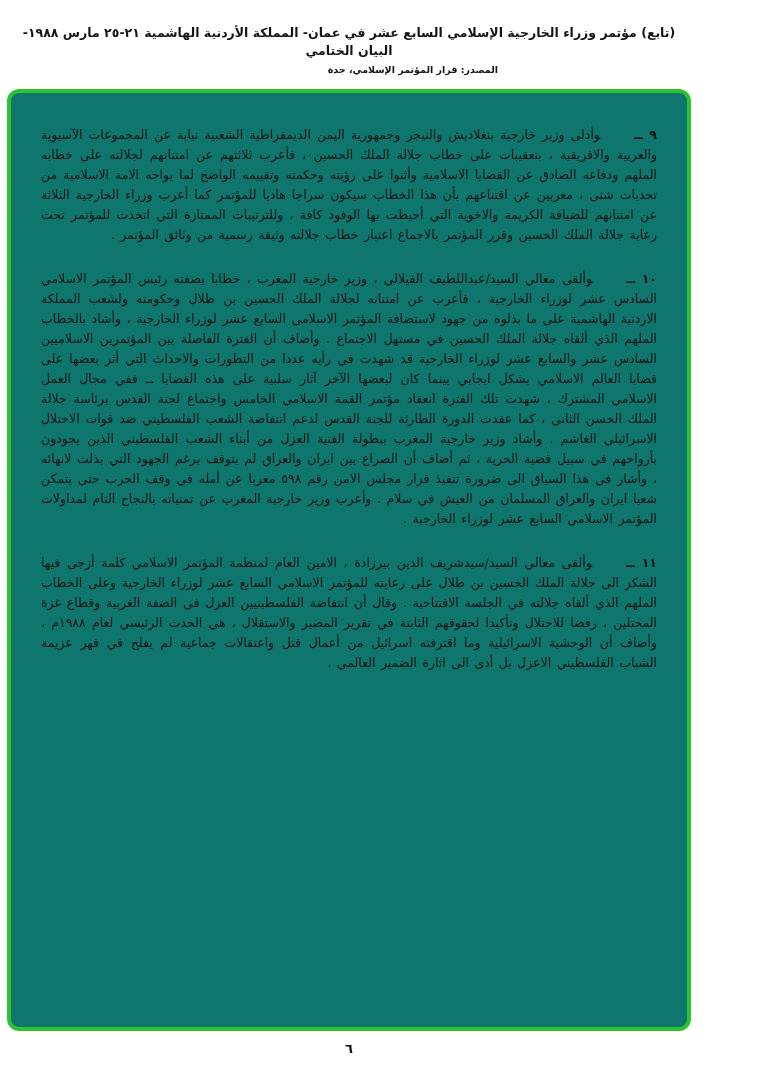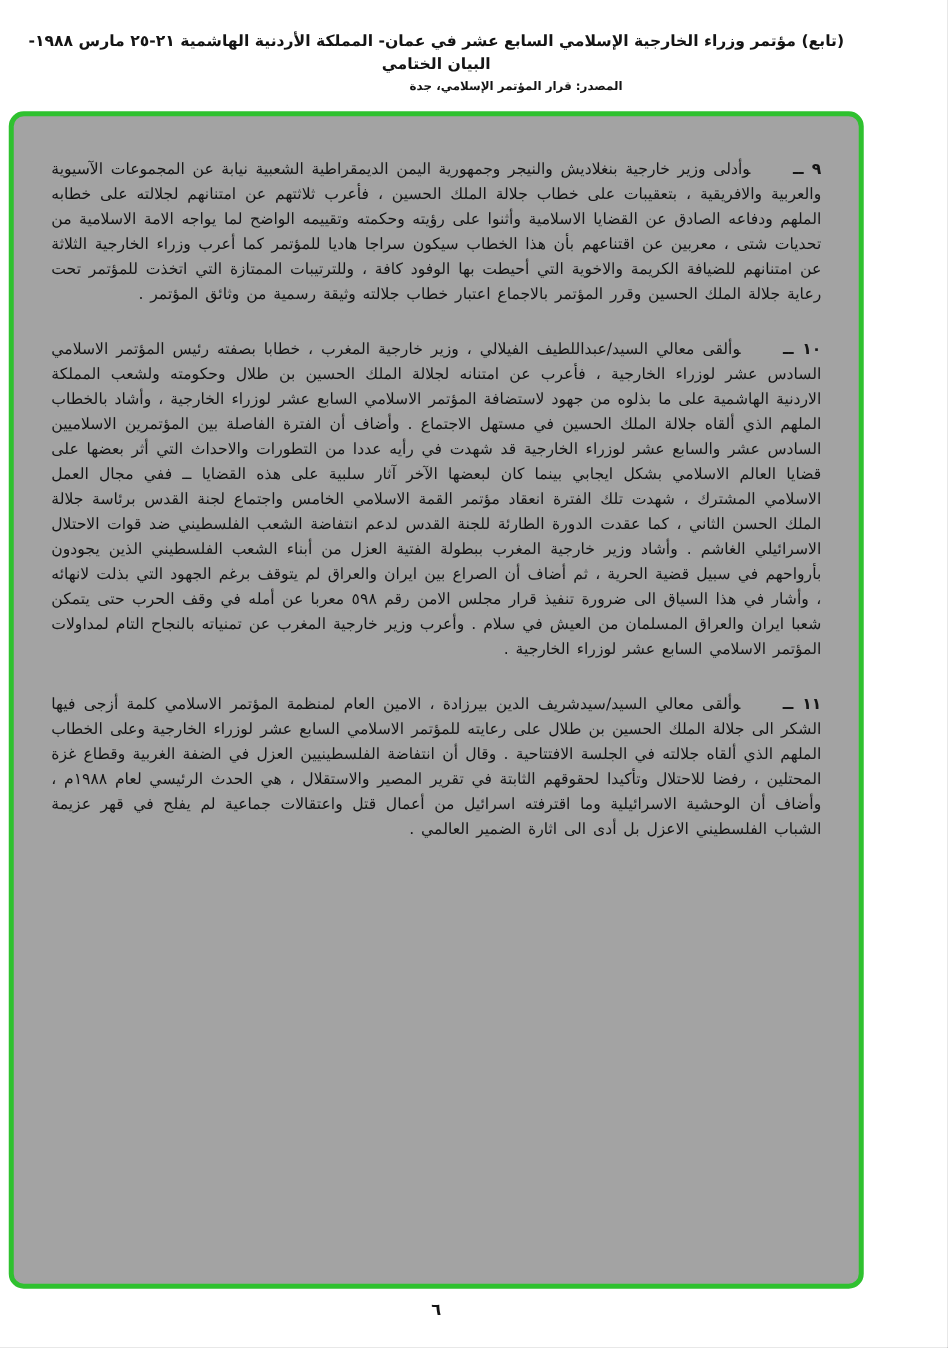--- a/index.html
+++ b/index.html
@@ -37,21 +37,21 @@
     font-weight: bold;
   }
   .frame {
     margin: 14px auto 0 auto;
     width: 684px;
     height: 942px;
     box-sizing: border-box;
     border: 4px solid #2fc12f;
     border-radius: 12px;
     padding: 32px 30px 24px 30px;
-    background: #a3a3a3;
+    background: #0f766e;
     overflow: hidden;
   }
   .para {
     direction: rtl;
     text-align: justify;
     text-justify: inter-word;
     font-size: 12.5px;
     line-height: 20px;
     margin: 0 0 24px 0;
     word-spacing: 1.5px;

